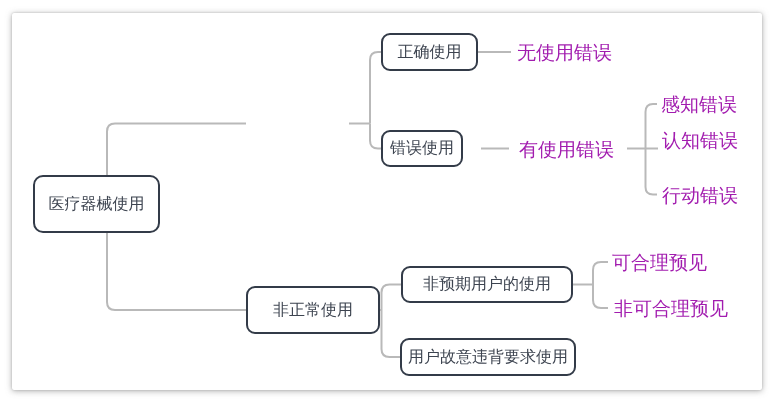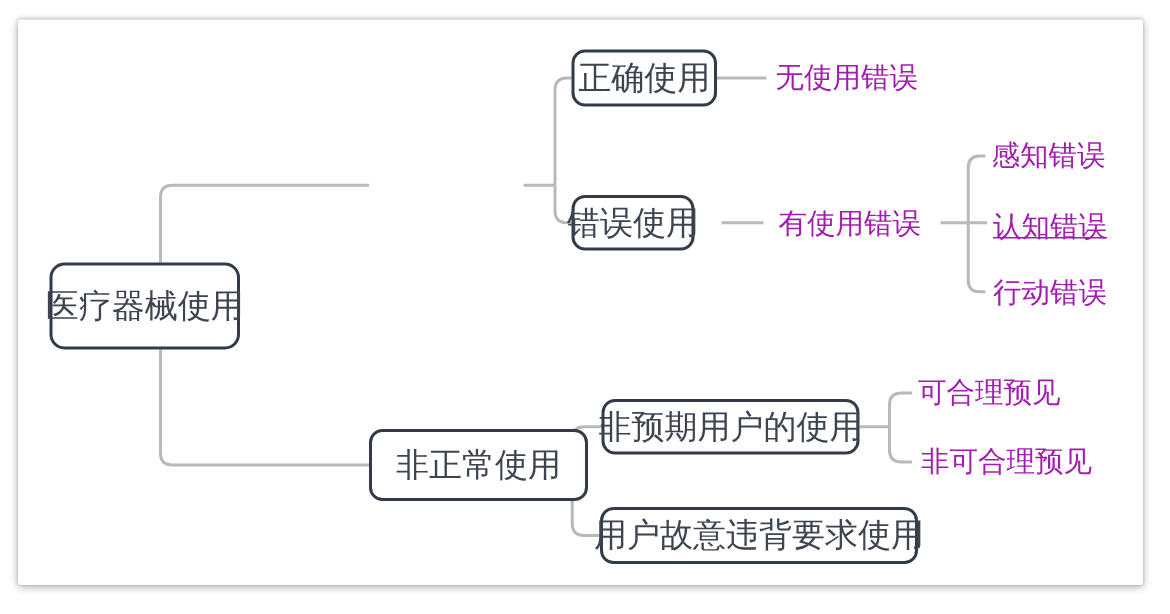--- a/index.html
+++ b/index.html
@@ -34,44 +34,44 @@
   .node {
     position: absolute;
     box-sizing: border-box;
     display: flex;
     align-items: center;
     justify-content: center;
     background: #ffffff;
     border: 2.5px solid #333b48;
     border-radius: 9px;
     color: #3d4450;
-    font-size: 22px;
+    font-size: 16px;
     white-space: nowrap;
     z-index: 2;
   }
   .leaf {
     position: absolute;
     color: #a21caf;
     font-size: 19px;
     line-height: 24px;
     white-space: nowrap;
     z-index: 2;
   }
   #node-root       { left: 33px;  top: 175px; width: 127px; height: 58px; border-radius: 10px; }
   #node-normal     { left: 246px; top: 98px;  width: 103px; height: 51px; }
-  #node-abnormal   { left: 246px; top: 286px; width: 146px; height: 48px; }
+  #node-abnormal   { left: 246px; top: 286px; width: 134px; height: 48px; }
   #node-correct    { left: 381px; top: 33px;  width: 97px;  height: 38px; border-width: 2px; }
   #node-erroneous  { left: 381px; top: 130px; width: 82px;  height: 37px; border-width: 2px; }
   #node-unintended { left: 401px; top: 266px; width: 172px; height: 37px; border-width: 2px; }
-  #node-violation  { left: 400px; top: 338px; width: 212px; height: 38px; border-width: 2px; }
+  #node-violation  { left: 400px; top: 338px; width: 176px; height: 38px; border-width: 2px; }
 
   #leaf-no-error        { left: 517px; top: 40px;  }
   #leaf-has-error       { left: 519px; top: 137px; }
   #leaf-perception      { left: 661px; top: 92px;  }
-  #leaf-cognition       { left: 662px; top: 139px; text-decoration: underline; }
+  #leaf-cognition       { left: 662px; top: 128px; }
   #leaf-action          { left: 662px; top: 183px; }
   #leaf-foreseeable     { left: 612px; top: 250px; }
   #leaf-not-foreseeable { left: 614px; top: 296px; }
 </style>
 </head>
 <body>
 
 <div class="stage">
   <div class="panel"></div>
 

